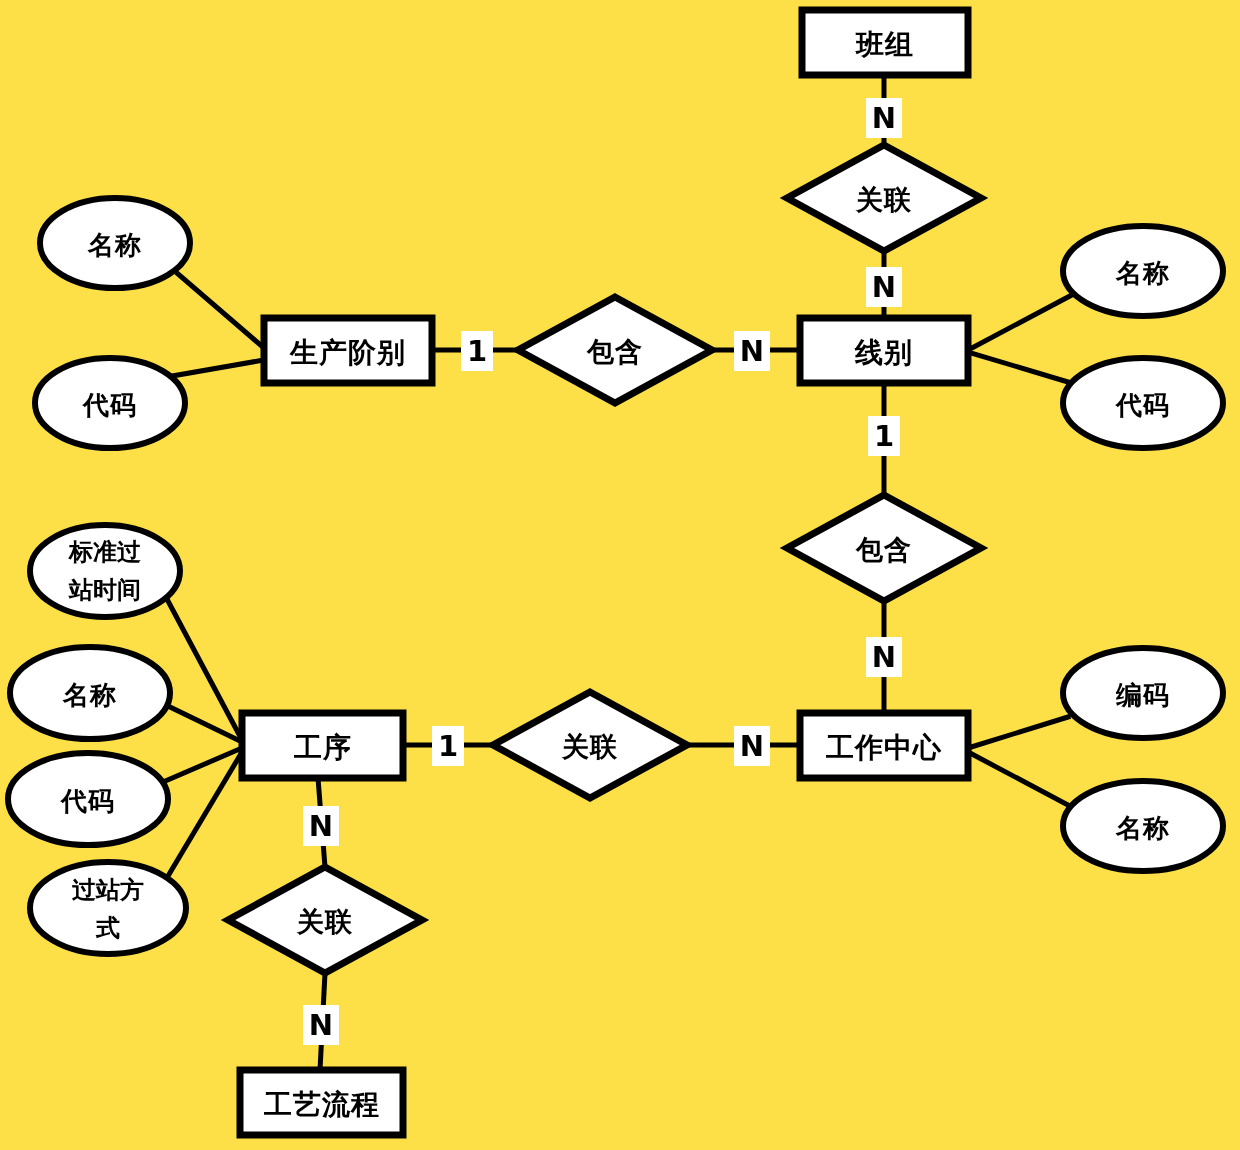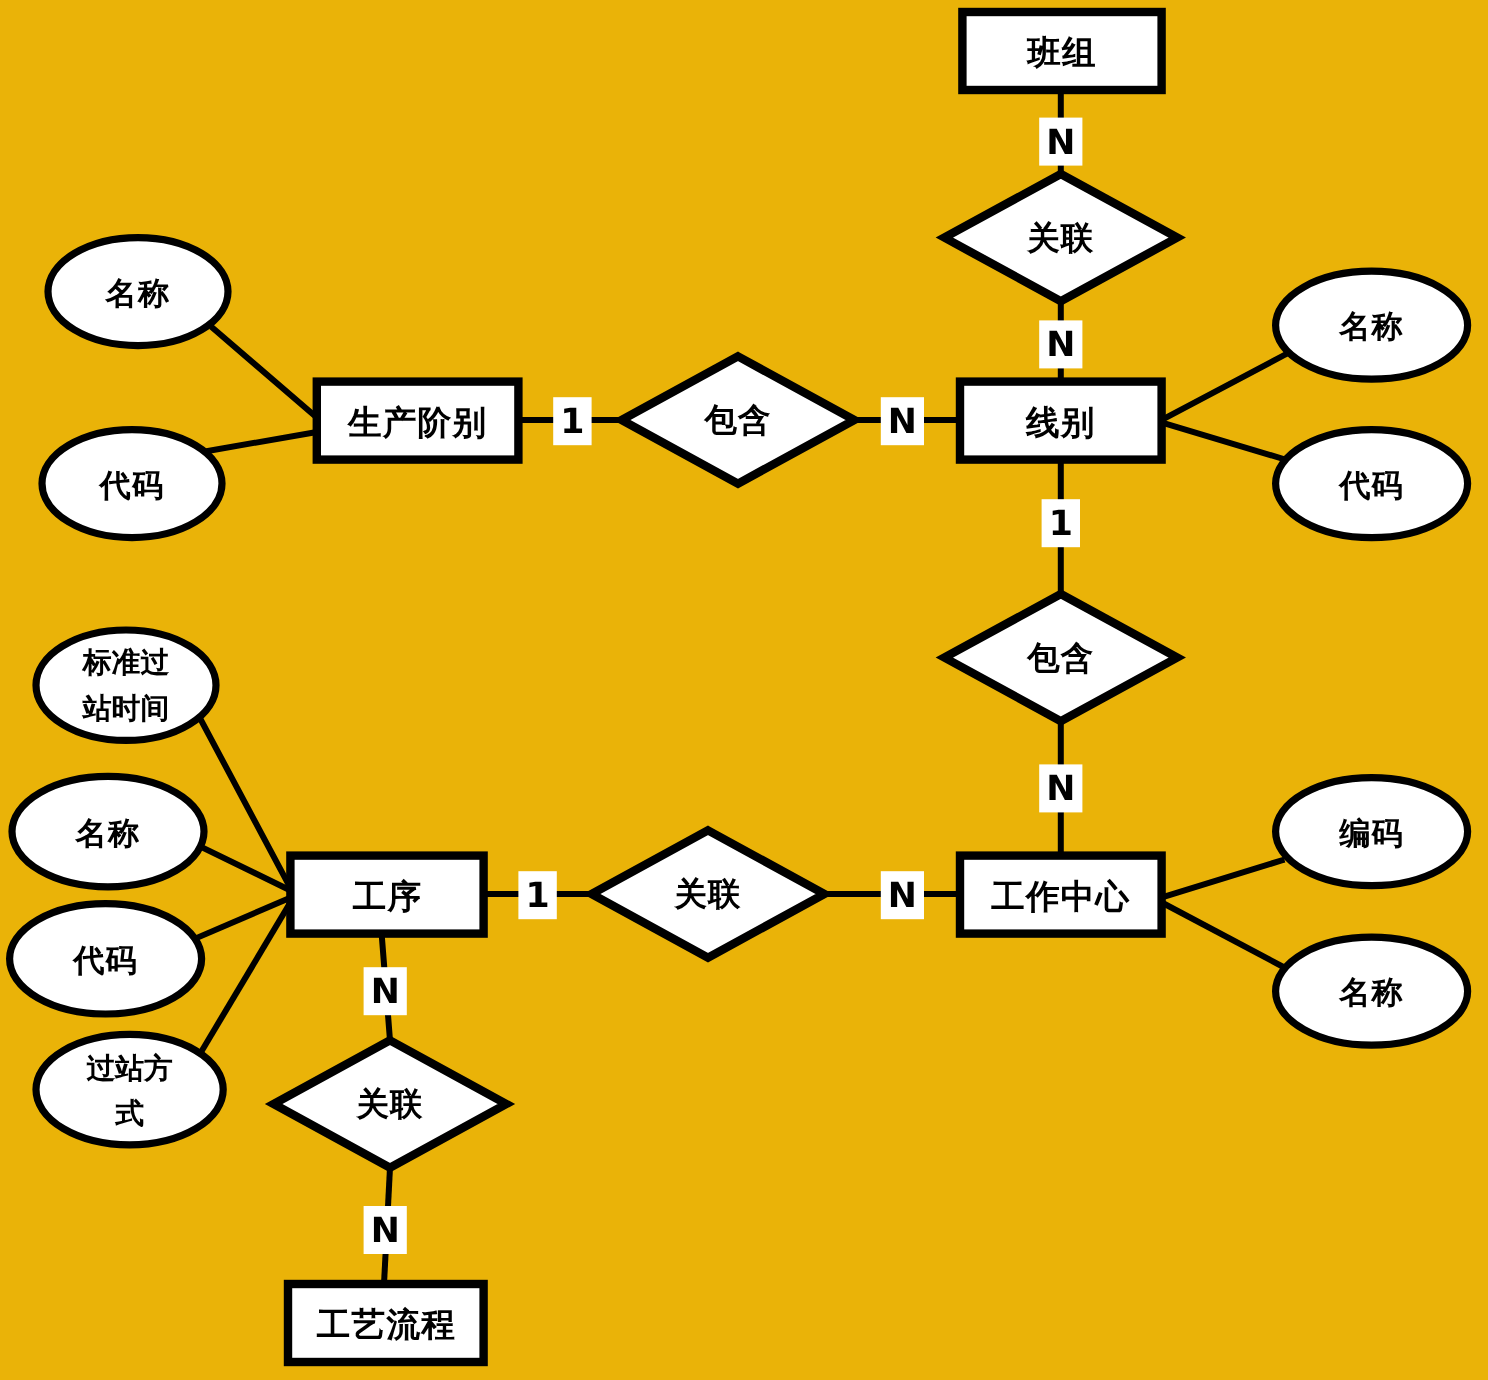--- a/index.html
+++ b/index.html
@@ -7,21 +7,21 @@
     padding: 0;
     background: #ffffff;
   }
   body {
     font-family: "DejaVu Sans", "Liberation Sans", sans-serif;
   }
   #diagram-root {
     position: relative;
     width: 1240px;
     height: 1150px;
-    background: #eab308;
+    background: #fde047;
     overflow: hidden;
   }
   #er-svg {
     position: absolute;
     left: 0;
     top: 0;
   }
   .edge {
     stroke: #000000;
     stroke-width: 5;

